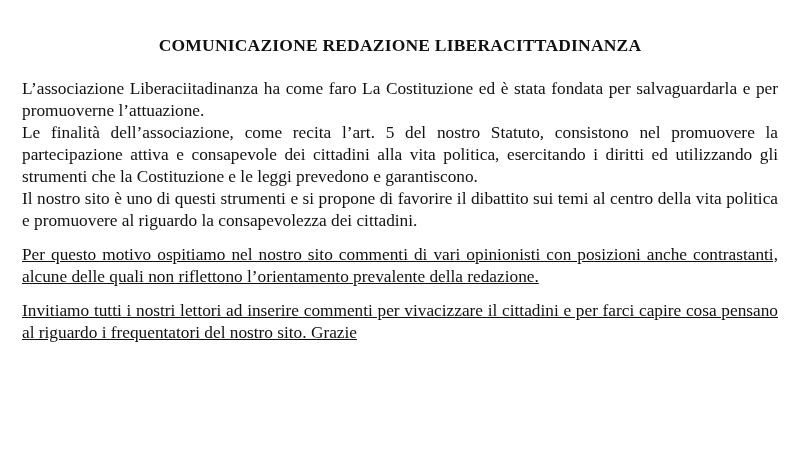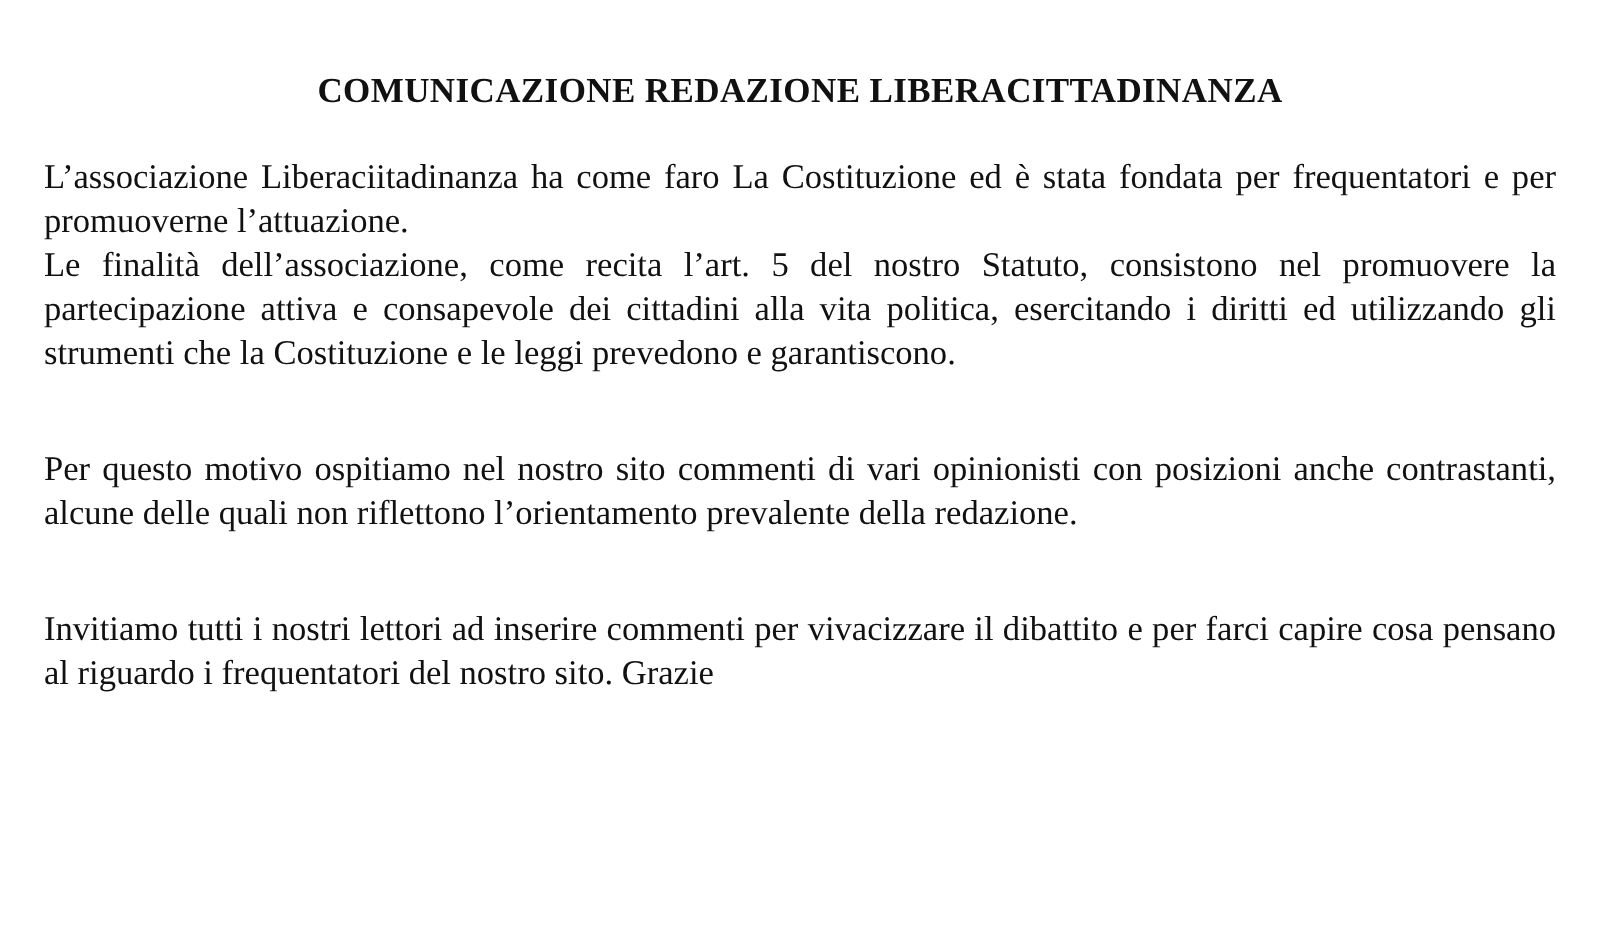--- a/index.html
+++ b/index.html
@@ -32,31 +32,33 @@
   }
   .para {
     margin: 0;
     font-size: 17.3px;
     line-height: 22px;
     text-align: justify;
     text-justify: inter-word;
     color: #111111;
   }
   .para.spaced {
-    margin-top: 36px;
+    margin-top: 12px;
+    text-decoration: underline;
   }
 </style>
 </head>
 <body>
 
 <div class="page">
   <h1 class="doc-title">COMUNICAZIONE REDAZIONE LIBERACITTADINANZA</h1>
 
-  <p class="para">L’associazione Liberaciitadinanza ha come faro La Costituzione ed è stata fondata per frequentatori e per promuoverne l’attuazione.</p>
+  <p class="para">L’associazione Liberaciitadinanza ha come faro La Costituzione ed è stata fondata per salvaguardarla e per promuoverne l’attuazione.</p>
 
   <p class="para">Le finalità dell’associazione, come recita l’art. 5 del nostro Statuto, consistono nel promuovere la partecipazione attiva e consapevole dei cittadini alla vita politica, esercitando i diritti ed utilizzando gli strumenti che la Costituzione e le leggi prevedono e garantiscono.</p>
 
+  <p class="para">Il nostro sito è uno di questi strumenti e si propone di favorire il dibattito sui temi al centro della  vita politica e promuovere al riguardo la consapevolezza dei cittadini.</p>
 
   <p class="para spaced">Per questo motivo ospitiamo nel nostro sito commenti di vari opinionisti con posizioni anche contrastanti, alcune delle quali  non riflettono l’orientamento prevalente della redazione.</p>
 
 
-  <p class="para spaced">Invitiamo tutti i nostri lettori ad inserire commenti per vivacizzare il dibattito e per farci capire cosa pensano al riguardo i frequentatori del nostro sito. Grazie</p>
+  <p class="para spaced">Invitiamo tutti i nostri lettori ad inserire commenti per vivacizzare il cittadini e per farci capire cosa pensano al riguardo i frequentatori del nostro sito. Grazie</p>
 </div>
 
 </body></html>

